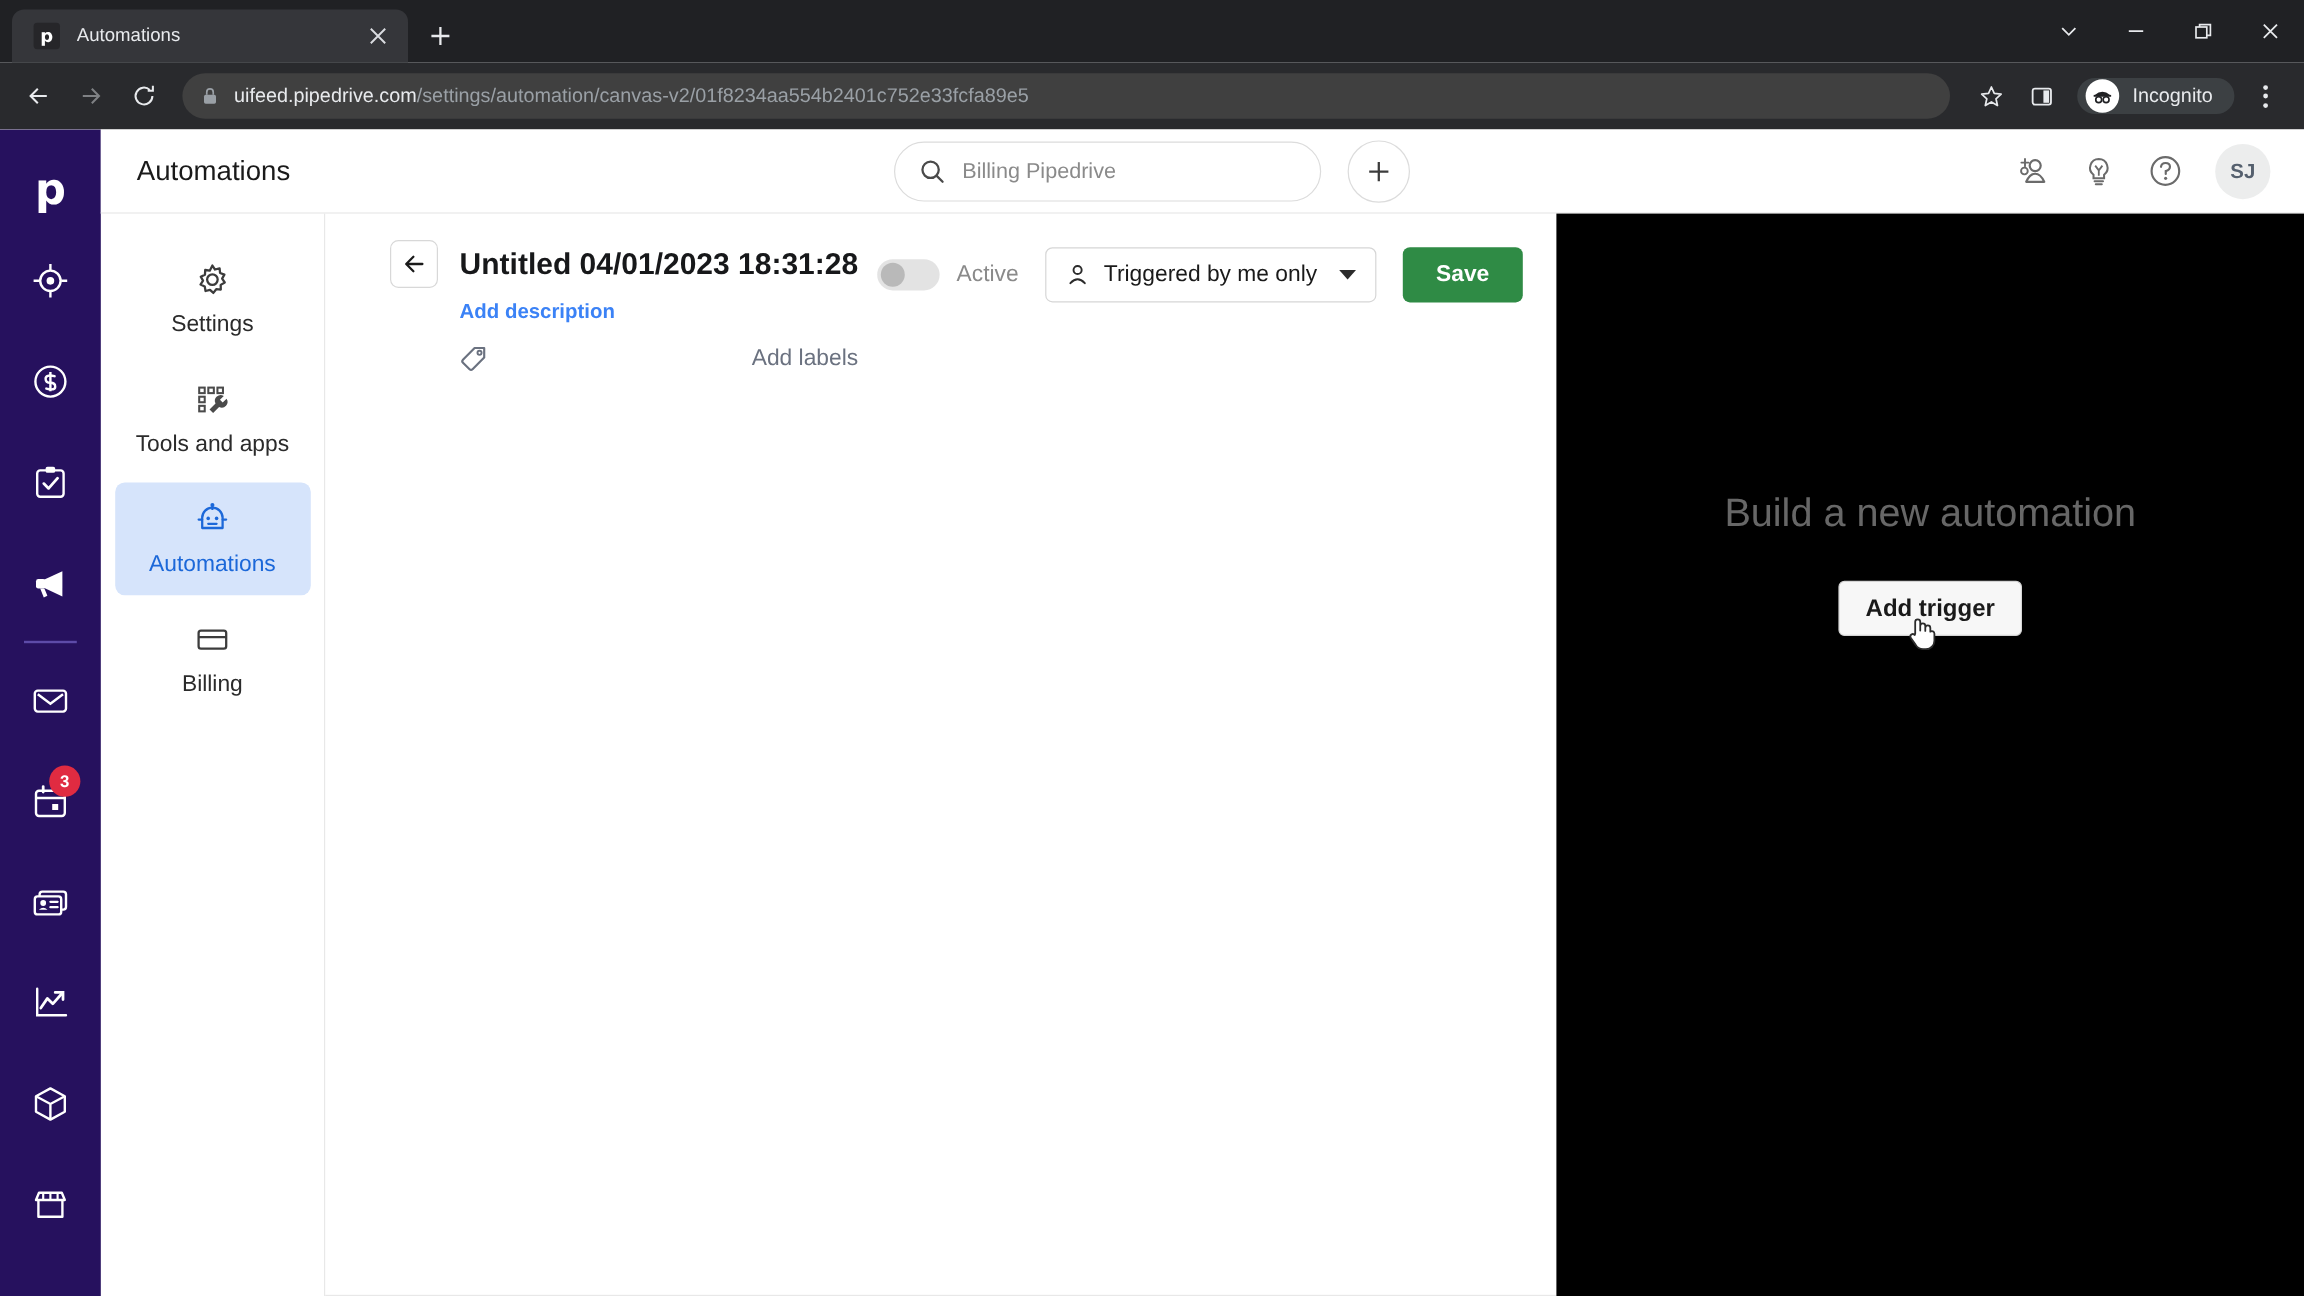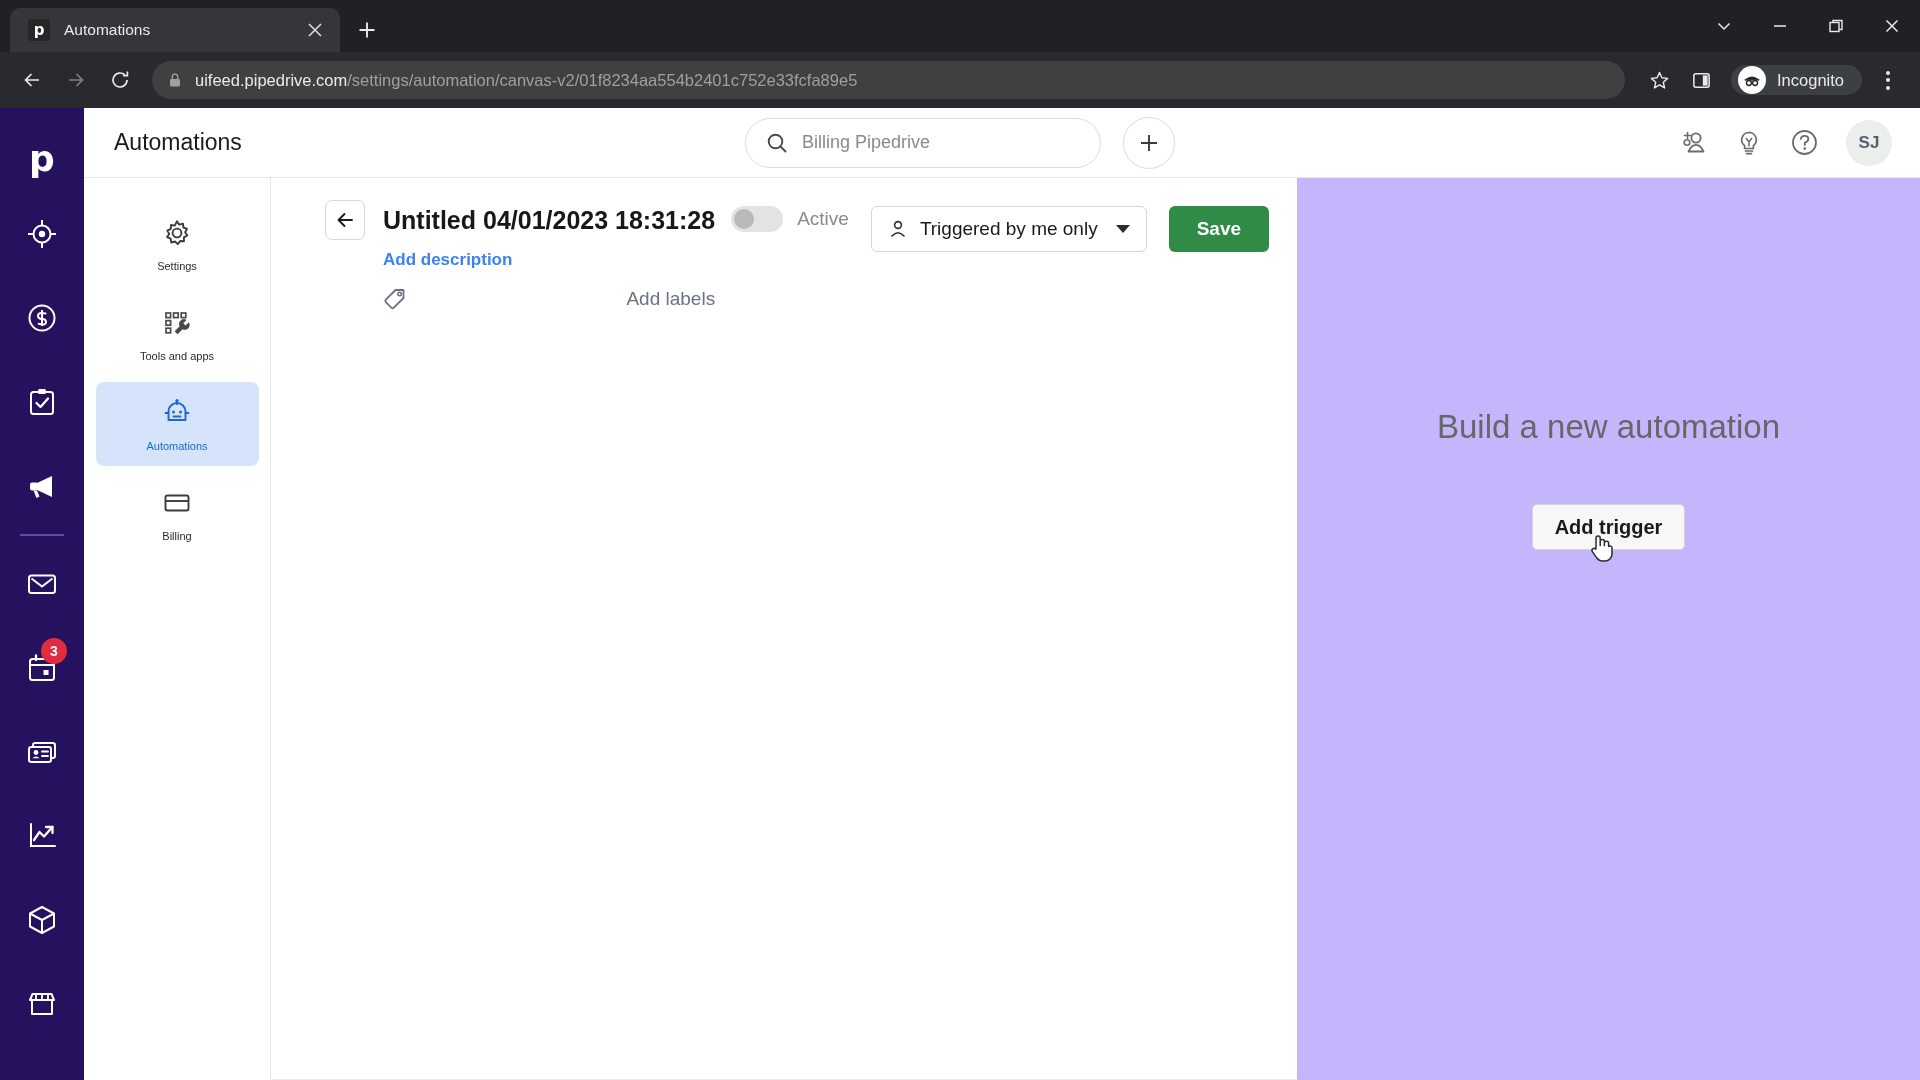--- a/index.html
+++ b/index.html
@@ -141,21 +141,21 @@
 
   .below { flex: 1; display: flex; min-height: 0; }
 
   .settings-nav {
     width: 187px; flex: none; border-right: 1px solid #e8e8e8;
     padding-top: 24px; display: flex; flex-direction: column; align-items: center; gap: 6px;
   }
   .snav-item {
     width: 163px; padding: 16px 6px 14px; border-radius: 8px;
     display: flex; flex-direction: column; align-items: center; gap: 12px;
-    color: #2b2b2b; font-size: 11px; text-align: center;
+    color: #2b2b2b; font-size: 19px; text-align: center;
   }
   .snav-item.active { background: #d6e4fb; color: #1c68d9; }
   .snav-item .sicon { display: flex; align-items: center; justify-content: center; height: 30px; }
 
   .content { flex: 1; display: flex; flex-direction: row; min-width: 0; }
 
   .auto-header {
     padding: 22px 28px 22px 54px; border-bottom: 1px solid #e8e8e8;
     display: flex; align-items: flex-start; gap: 16px; flex: none;
   }
@@ -164,21 +164,21 @@
   .backbtn {
     width: 40px; height: 40px; border: 1px solid #d8d8d8; border-radius: 7px;
     display: flex; align-items: center; justify-content: center; color: #1a1a1a; flex: none;
   }
   .auto-title { font-size: 25px; font-weight: bold; color: #17181a; }
   .auto-desc { margin: 10px 0 0 58px; font-size: 17px; color: #3b82f6; font-weight: bold; }
   .auto-labels {
     margin: 17px 0 0 58px; display: flex; align-items: center; gap: 14px;
     color: #6b7280; font-size: 19px; justify-content: space-between;
   }
-  .auto-right { display: flex; align-items: flex-start; gap: 22px; padding-top: 6px; flex: none; }
+  .auto-right { display: flex; align-items: center; gap: 22px; padding-top: 6px; flex: none; }
   .toggle-wrap { display: flex; align-items: center; gap: 14px; }
   .toggle {
     width: 52px; height: 26px; border-radius: 13px; background: #e3e3e3;
     display: flex; align-items: center; padding: 3px; flex: none;
   }
   .toggle i { width: 20px; height: 20px; border-radius: 50%; background: #b9b9b9; display: block; }
   .toggle-label { font-size: 19px; color: #8a8a8a; }
   .dropdown {
     height: 46px; border: 1px solid #d6d6d6; border-radius: 6px;
     display: flex; align-items: center; gap: 12px; padding: 0 16px;
@@ -186,21 +186,21 @@
   }
   .caret { width: 0; height: 0; border-left: 7px solid transparent; border-right: 7px solid transparent;
            border-top: 8px solid #2b2b2b; margin-left: 6px; }
   .savebtn {
     height: 46px; padding: 0 28px; border-radius: 6px; background: #2f8b45;
     color: #fff; font-size: 19px; font-weight: bold;
     display: flex; align-items: center; justify-content: center;
   }
 
   .canvas { flex: 1; display: flex; flex-direction: column; align-items: center;
-            justify-content: flex-start; padding-top: 230px; background: #c4b5fd; gap: 20px; }
+            justify-content: flex-start; padding-top: 230px; background: #000000; }
   .canvas-title { font-size: 33px; color: #676767; }
   .trigger-btn {
     margin-top: 38px; height: 46px; padding: 0 22px; border: 1px solid #d4d4d4;
     border-radius: 5px; background: #f7f7f7; color: #1a1a1a;
     font-size: 20px; font-weight: bold;
     display: flex; align-items: center; justify-content: center; position: relative;
   }
   .cursor { position: absolute; left: 56px; top: 26px; }
 </style>
 </head>

